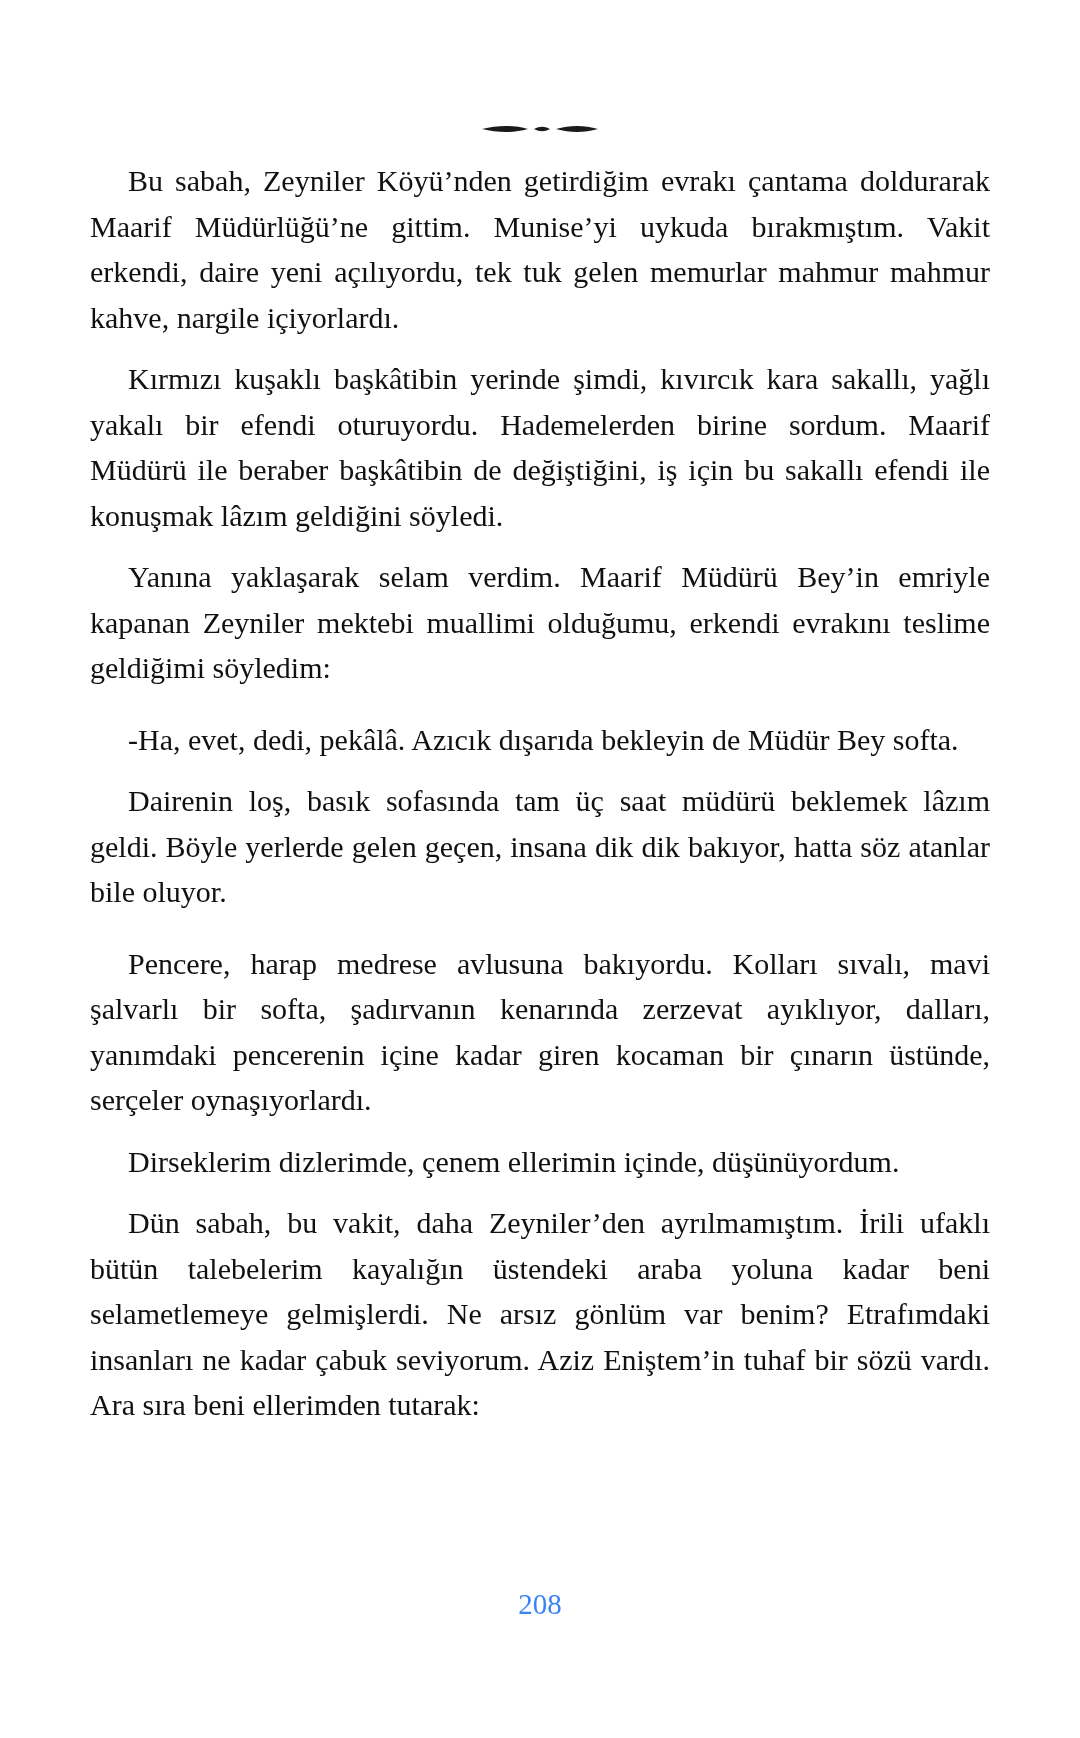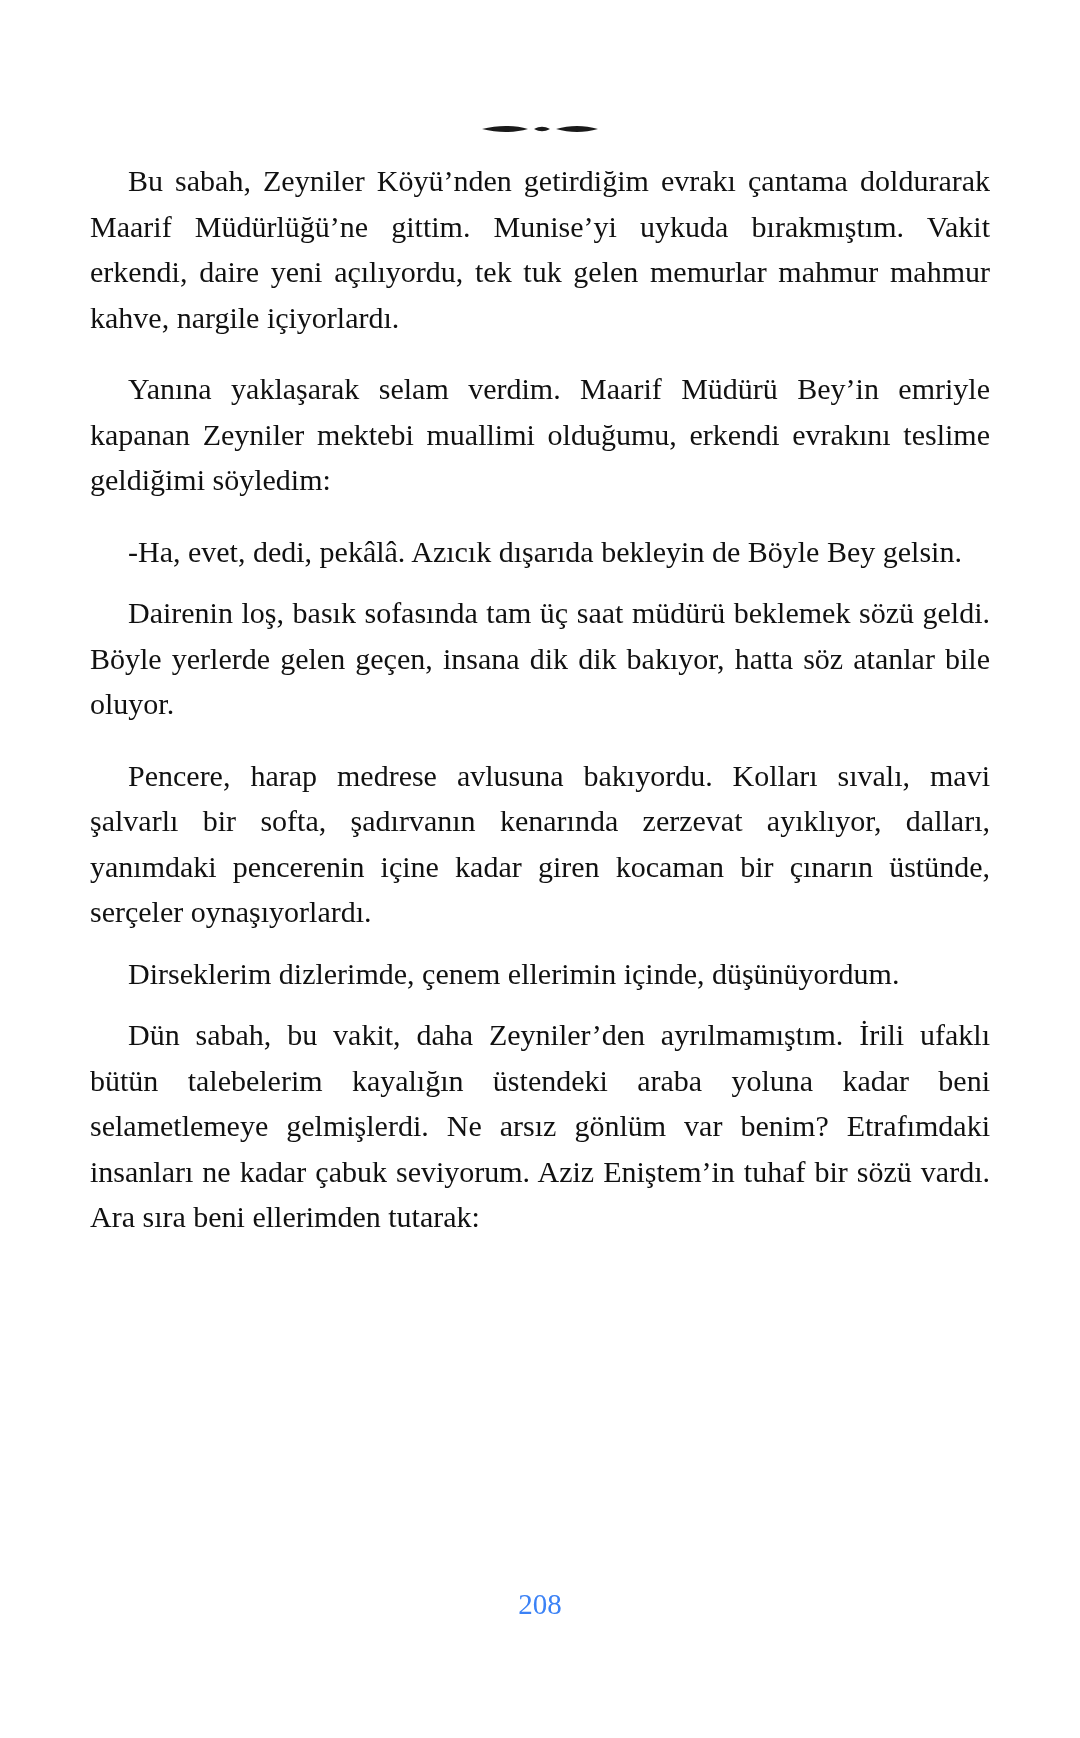--- a/index.html
+++ b/index.html
@@ -72,27 +72,28 @@
     <svg width="120" height="22" viewBox="0 0 120 22" xmlns="http://www.w3.org/2000/svg">
       <path d="M2 11 C 18 7, 34 7, 48 11 C 34 15, 18 15, 2 11 Z" fill="#1a1a1a"></path>
       <path d="M54 11 C 60 8, 64 8, 70 11 C 64 14, 60 14, 54 11 Z" fill="#1a1a1a"></path>
       <path d="M76 11 C 90 7, 104 7, 118 11 C 104 15, 90 15, 76 11 Z" fill="#1a1a1a"></path>
     </svg>
   </div>
 
   <div class="content">
     <p class="para">Bu sabah, Zeyniler Köyü’nden getirdiğim evrakı çantama doldurarak Maarif Müdürlüğü’ne gittim. Munise’yi uykuda bırakmıştım. Vakit erkendi, daire yeni açılıyordu, tek tuk gelen memurlar mahmur mahmur kahve, nargile içiyorlardı.</p>
     <div class="spacer-sm"></div>
+    <p class="para">Kırmızı kuşaklı başkâtibin yerinde şimdi, kıvırcık kara sakallı, yağlı yakalı bir efendi oturuyordu. Hademelerden birine sordum. Maarif Müdürü ile beraber başkâtibin de değiştiğini, iş için bu sakallı efendi ile konuşmak lâzım geldiğini söyledi.</p>
     <div class="spacer-sm"></div>
     <p class="para">Yanına yaklaşarak selam verdim. Maarif Müdürü Bey’in emriyle kapanan Zeyniler mektebi muallimi olduğumu, erkendi evrakını teslime geldiğimi söyledim:</p>
     <div class="spacer-sm"></div>
     <div class="spacer-sm"></div>
-    <p class="para">-Ha, evet, dedi, pekâlâ. Azıcık dışarıda bekleyin de Böyle Bey gelsin.</p>
+    <p class="para">-Ha, evet, dedi, pekâlâ. Azıcık dışarıda bekleyin de Müdür Bey softa.</p>
     <div class="spacer-sm"></div>
-    <p class="para">Dairenin loş, basık sofasında tam üç saat müdürü beklemek sözü geldi. Böyle yerlerde gelen geçen, insana dik dik bakıyor, hatta söz atanlar bile oluyor.</p>
+    <p class="para">Dairenin loş, basık sofasında tam üç saat müdürü beklemek lâzım geldi. Böyle yerlerde gelen geçen, insana dik dik bakıyor, hatta söz atanlar bile oluyor.</p>
     <div class="spacer-sm"></div>
     <div class="spacer-sm"></div>
     <p class="para">Pencere, harap medrese avlusuna bakıyordu. Kolları sıvalı, mavi şalvarlı bir softa, şadırvanın kenarında zerzevat ayıklıyor, dalları, yanımdaki pencerenin içine kadar giren kocaman bir çınarın üstünde, serçeler oynaşıyorlardı.</p>
     <div class="spacer-sm"></div>
     <p class="para">Dirseklerim dizlerimde, çenem ellerimin içinde, düşünüyordum.</p>
     <div class="spacer-sm"></div>
     <p class="para last">Dün sabah, bu vakit, daha Zeyniler’den ayrılmamıştım. İrili ufaklı bütün talebelerim kayalığın üstendeki araba yoluna kadar beni selametlemeye gelmişlerdi. Ne arsız gönlüm var benim? Etrafımdaki insanları ne kadar çabuk seviyorum. Aziz Eniştem’in tuhaf bir sözü vardı. Ara sıra beni ellerimden tutarak:</p>
   </div>
 
   <div class="folio">208</div>

